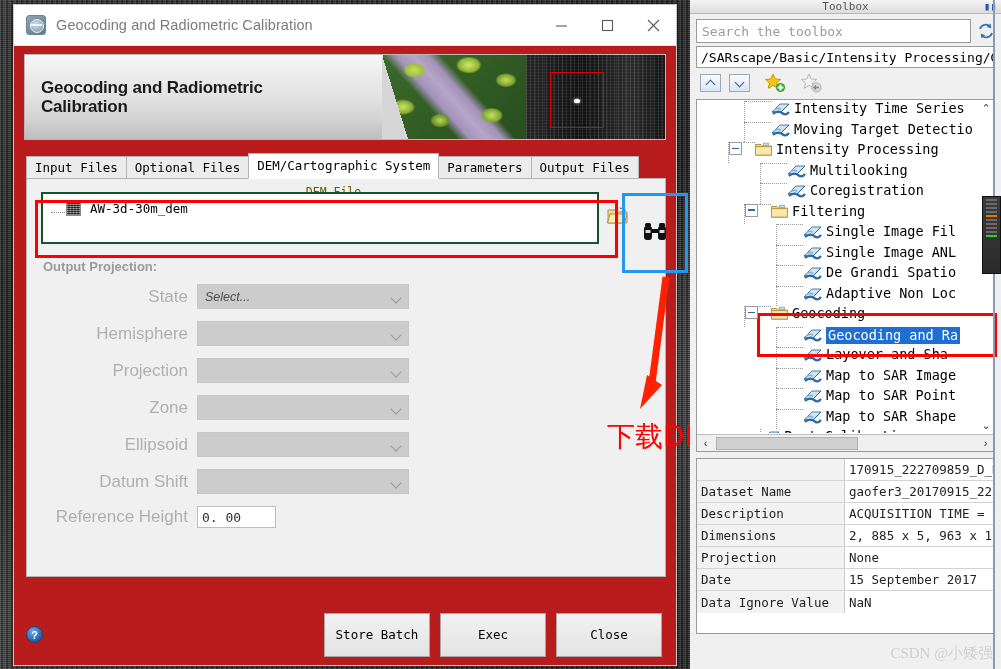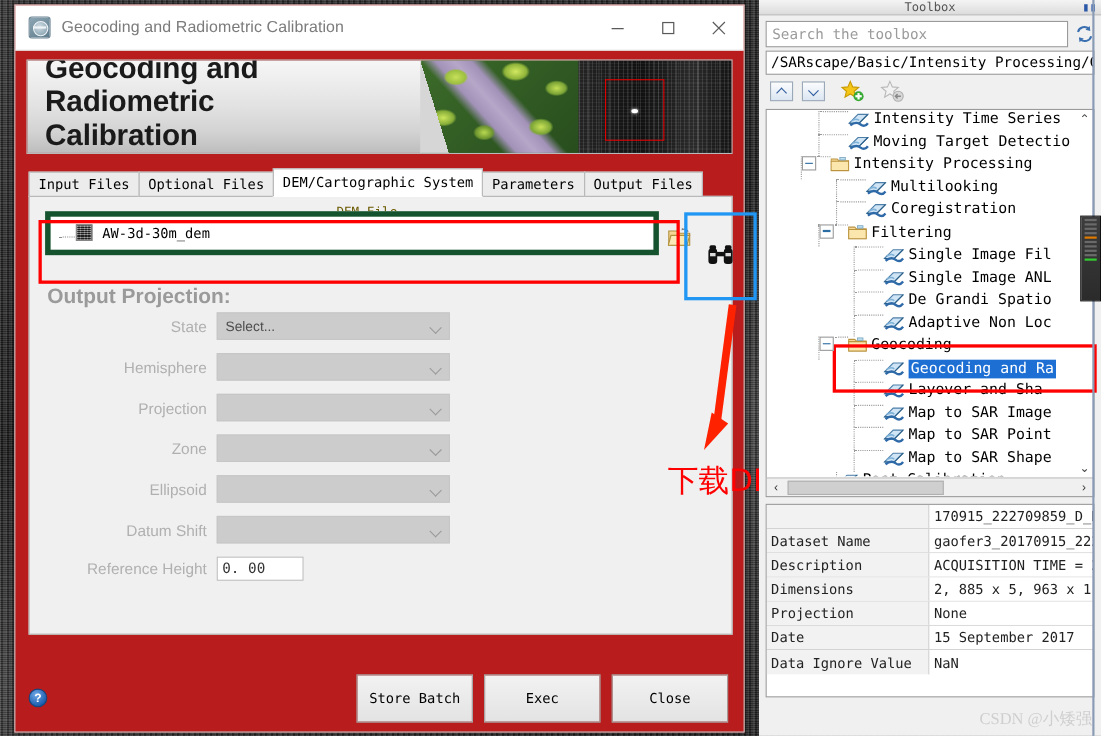--- a/index.html
+++ b/index.html
@@ -67,23 +67,23 @@
 
   
   .banner {
     margin: 8px 10px 0 10px;
     height: 86px;
     border: 1px solid #b9b9b9;
     background: linear-gradient(180deg,#f6f6f6 0%,#e2e2e2 50%,#d2d2d2 78%,#bdbdbd 100%);
     display: flex; overflow: hidden; position: relative;
   }
   .banner-title {
-    flex: 1; display: flex; align-items: flex-end;
+    flex: 1; display: flex; align-items: center;
     padding-left: 16px;
-    font-size: 27px; font-weight: bold; color: #1a1a1a;
+    font-size: 17px; font-weight: bold; color: #1a1a1a;
     line-height: 1.14; letter-spacing: -0.2px;
   }
   .banner-img { width: 282px; height: 100%; display: flex; position: relative; }
   .banner-img .opt {
     width: 143px; height: 100%;
     background-color: #5b7a3a;
     background-image:
       radial-gradient(ellipse 16px 11px at 22% 18%, #c7e05a 0%, #9dc040 55%, rgba(0,0,0,0) 70%),
       radial-gradient(ellipse 18px 12px at 60% 12%, #d2e861 0%, #8fb43a 55%, rgba(0,0,0,0) 72%),
       radial-gradient(ellipse 15px 10px at 86% 30%, #c3de55 0%, #7ba336 55%, rgba(0,0,0,0) 72%),
@@ -149,22 +149,22 @@
   .dem-group {
     position: absolute; left: 14px; top: 13px; width: 585px; height: 52px;
   }
   .dem-legend {
     position: absolute; left: 50%; top: -7px; transform: translateX(-50%);
     background: #f0f0f0; padding: 0 6px;
     font-family: "DejaVu Sans Mono", monospace; font-size: 11.5px; color: #6a5a00;
     white-space: nowrap;
   }
   .dem-box {
-    position: absolute; left: 0; top: 0; width: 558px; height: 40px;
-    background: #ffffff; border: 5px solid #14532d;
+    position: absolute; left: 0; top: 0; width: 558px; height: 52px;
+    background: #ffffff; border: 2px solid #14532d;
     display: flex; align-items: flex-start; padding-top: 7px;
   }
   .dem-item { display: flex; align-items: center; padding-left: 8px; }
   .dem-dots {
     width: 14px; border-top: 1.5px dotted #8a8a8a; margin-right: 1px; margin-top: 7px;
   }
   .dem-thumb {
     width: 15px; height: 15px; flex: none;
     border: 1px solid #8a8a8a;
     background-color: #4a4a4a;
@@ -177,37 +177,38 @@
     font-family: "DejaVu Sans Mono", monospace; font-size: 12.5px; color: #000;
   }
   .folder-btn {
     position: absolute; left: 566px; top: 14px;
     width: 22px; height: 20px;
   }
   .folder-btn svg { display: block; }
 
   .section-label {
     position: absolute; left: 16px; top: 80px;
-    font-size: 19px; font-weight: bold; color: #9a9a9a;
+    font-size: 13px; font-weight: bold; color: #9a9a9a;
   }
 
   .form { position: absolute; left: 0; top: 105px; width: 100%; }
   .frow {
     display: flex; align-items: center; margin-bottom: 12px;
   }
   .frow .lbl {
     width: 170px; text-align: right; padding-right: 9px;
-    font-size: 14px; color: #b0b0b0;
+    font-size: 17px; color: #b0b0b0;
   }
   .combo {
     width: 212px; height: 25px;
     background: #cccccc; border: 1px solid #c6c6c6;
     display: flex; align-items: center; position: relative;
     font-size: 12.5px; color: #7d7d7d;
     padding-left: 7px;
+    font-style: italic;
   }
   .combo .caret {
     position: absolute; right: 8px; top: 9px;
     width: 8px; height: 8px;
     border-left: 1.6px solid #9a9a9a; border-bottom: 1.6px solid #9a9a9a;
     transform: rotate(-45deg);
   }
   .combo.enabled { color: #4e4e4e; }
   .num-input {
     width: 79px; height: 22px; background: #ffffff;

